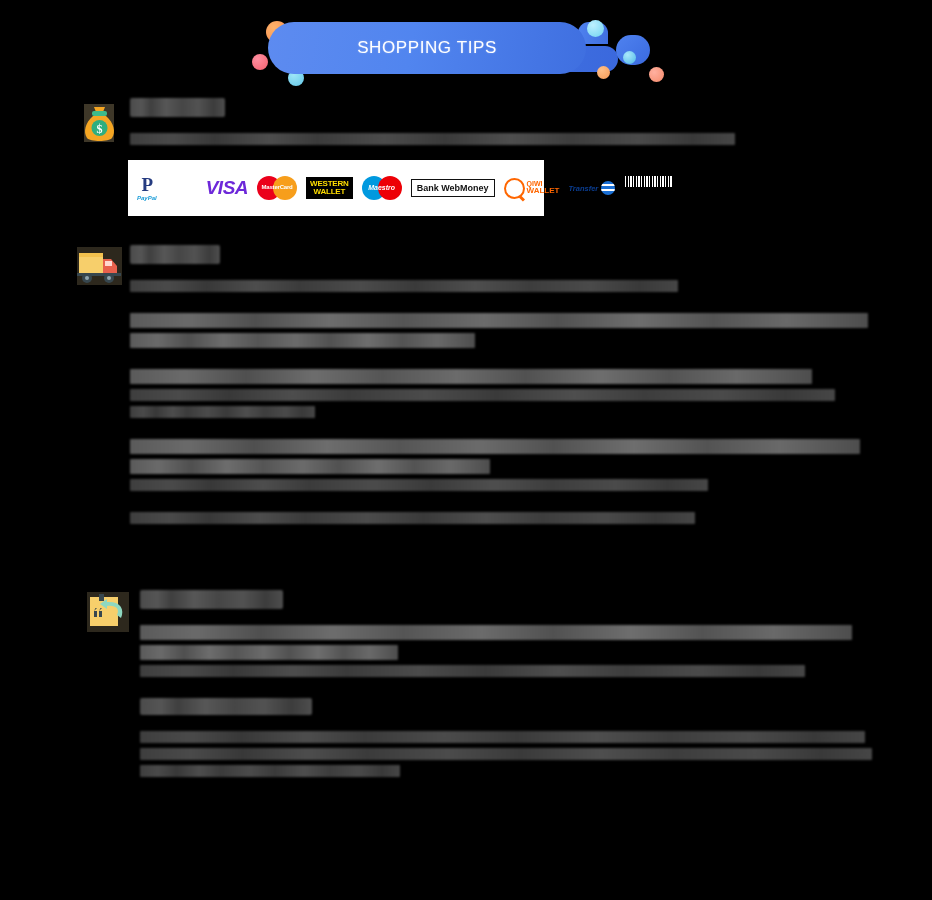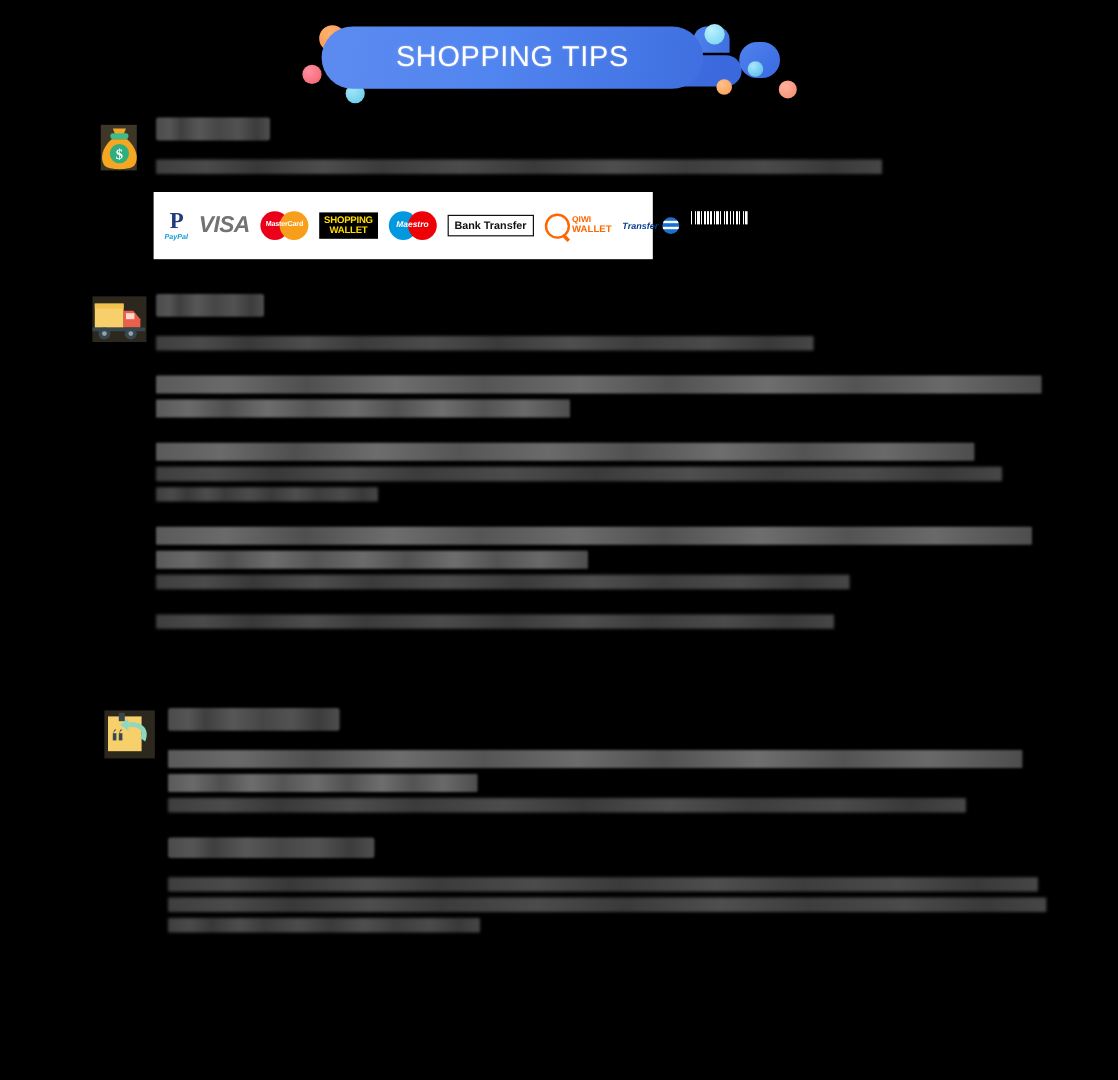--- a/index.html
+++ b/index.html
@@ -12,21 +12,21 @@
 
   
   .banner-wrap{position:absolute;left:248px;top:10px;width:420px;height:78px;}
   .banner{
     position:absolute;left:20px;top:12px;width:318px;height:52px;
     background:linear-gradient(100deg,#5d8bf0 0%,#5185ef 45%,#3f6fe0 100%);
     border-radius:26px 26px 26px 26px;
     display:flex;align-items:center;justify-content:center;
   }
   .banner-title{
-    color:#fff;font-size:24px;letter-spacing:.6px;font-weight:400;
+    color:#fff;font-size:17px;letter-spacing:.6px;font-weight:400;
     text-shadow:0 0 2px rgba(255,255,255,.35);
     white-space:nowrap;
   }
   
   .blob{position:absolute;border-radius:50%;}
   .b-orange{width:22px;height:22px;background:radial-gradient(circle at 35% 30%,#ffb36b,#f58b4c);left:18px;top:11px;}
   .b-pink{width:16px;height:16px;background:radial-gradient(circle at 35% 30%,#ff8fa0,#f4606f);left:4px;top:44px;}
   .b-cyan1{width:16px;height:16px;background:radial-gradient(circle at 35% 30%,#9fe6f7,#63c8e8);left:40px;top:60px;}
   .b-cyan2{width:17px;height:17px;background:radial-gradient(circle at 35% 30%,#bdf0ff,#6fd3f0);left:339px;top:10px;}
   .b-cyan3{width:13px;height:13px;background:radial-gradient(circle at 35% 30%,#a9e8fb,#4fb8e8);left:375px;top:41px;}
@@ -74,21 +74,21 @@
     display:flex;align-items:center;gap:9px;width:100%;
     padding:0 9px;box-sizing:border-box;
   }
   .pm{display:flex;align-items:center;justify-content:center;flex:0 0 auto;}
 
   
   .pm-paypal{flex-direction:column;line-height:1;}
   .pp-mark{font-size:19px;font-weight:bold;color:#253b80;font-family:"Liberation Serif",serif;letter-spacing:-1px;}
   .pp-txt{font-size:6px;font-weight:bold;color:#179bd7;font-style:italic;margin-top:1px;}
   
-  .pm-visa{font-size:19px;font-weight:bold;font-style:italic;color:#737373;letter-spacing:-.5px;font-family:"Liberation Sans",sans-serif;}
+  .pm-visa{font-size:19px;font-weight:bold;font-style:italic;color:#6d28d9;letter-spacing:-.5px;font-family:"Liberation Sans",sans-serif;margin-left:40px;}
   
   .mc{position:relative;width:40px;height:24px;}
   .mc i{position:absolute;top:0;width:24px;height:24px;border-radius:50%;}
   .mc .l{left:0;background:#eb001b;}
   .mc .r{right:0;background:#f79e1b;}
   .mc span{position:absolute;left:0;right:0;top:8px;text-align:center;font-size:6px;font-weight:bold;color:#fff;z-index:2;letter-spacing:-.2px;}
   
   .wu{background:#000;padding:3px 4px;display:flex;flex-direction:column;align-items:center;line-height:1.05;}
   .wu b{color:#ffdd00;font-size:8px;font-weight:bold;letter-spacing:-.2px;}
   
@@ -167,31 +167,31 @@
       </div>
       <div class="pm pm-visa">VISA</div>
       <div class="pm">
         <div class="mc">
           <i class="l"></i>
             <i class="r"></i>
           <span>MasterCard</span>
         </div>
       </div>
       <div class="pm wu">
-        <b>SHOPPING</b>
+        <b>WESTERN</b>
         <b>WALLET</b>
       </div>
       <div class="pm">
         <div class="ms">
           <i class="l"></i>
             <i class="r"></i>
           <span>Maestro</span>
         </div>
       </div>
-      <div class="pm bt">Bank Transfer</div>
+      <div class="pm bt">Bank WebMoney</div>
       <div class="pm qw">
         <div class="o"></div>
         <div class="t">
           <b>QIWI</b>
           <s>WALLET</s>
         </div>
       </div>
       <div class="pm wm">
         <b>Transfer</b>
         <span class="globe"></span>

